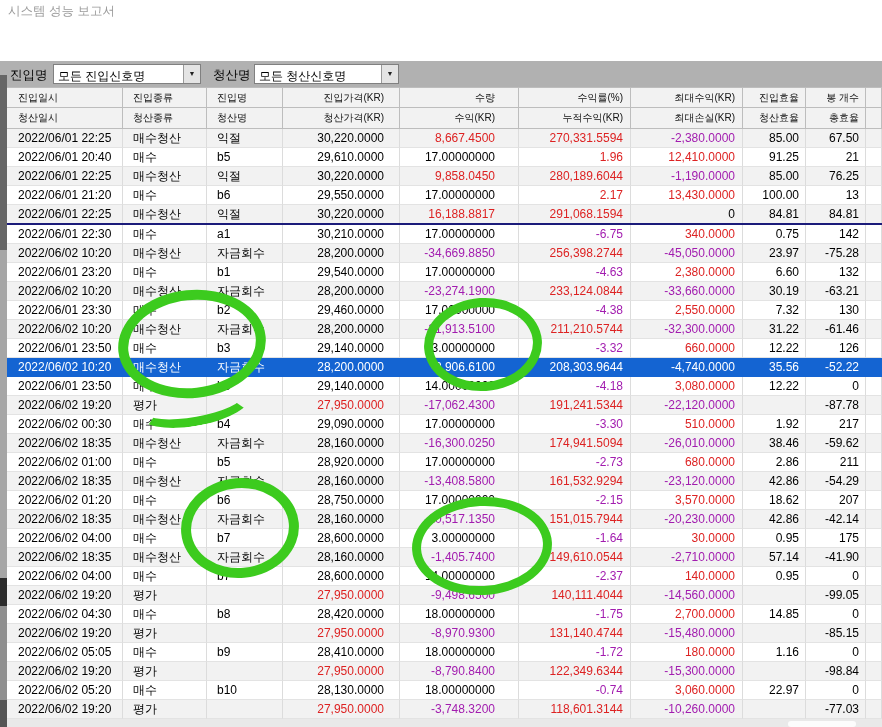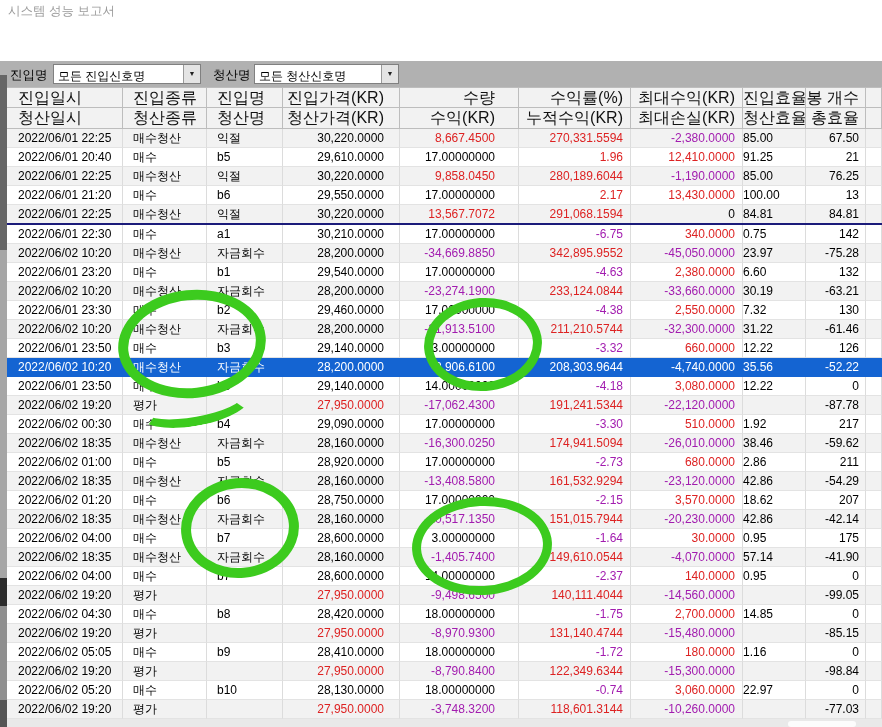--- a/index.html
+++ b/index.html
@@ -15,39 +15,39 @@
 
   .filter-bar { position:absolute; left:0; top:61px; width:882px; height:26px; background:#b1b1b1; }
   .filter-label { position:absolute; top:6px; font-size:12.5px; color:#000; }
   .combo { position:absolute; top:3px; height:20px; background:#fff; border:1px solid #808080; font-size:12px; }
   .combo .combo-text { position:absolute; left:4px; top:3px; color:#000; white-space:nowrap; }
   .combo .combo-btn { position:absolute; right:0; top:0; width:17px; height:18px; background:#e4e4e4; border-left:1px solid #9a9a9a; text-align:center; }
   .combo .combo-btn span { font-size:7px; color:#222; line-height:18px; }
 
   .table { position:absolute; left:7px; top:87px; width:875px; height:640px; background:#fff; }
   .hrow { display:flex; height:21px; }
-  .hcell { height:21px; line-height:20px; text-align:center; font-size:16px; color:#111;
+  .hcell { height:21px; line-height:20px; text-align:center; font-size:10px; color:#111;
            background:#f2f2f2; border-right:1px solid #bdbdbd; border-bottom:1px solid #bdbdbd; overflow:hidden; white-space:nowrap; }
   .hrow1 .hcell { border-top:1px solid #bdbdbd; }
 
   .row { display:flex; height:19px; background:#fff; }
   .row.shade { background:#f2f2f2; }
   .row.divider { border-bottom:2px solid #1b1b7a; height:20px; }
   .row.clipped { height:7px; overflow:hidden; }
   .cell { height:100%; line-height:18px; font-size:12px; color:#000;
           border-right:1px solid #dcdcdc; border-bottom:1px solid #e3e3e3; overflow:hidden; white-space:nowrap; }
   .row.divider .cell { border-bottom:none; }
   .c0{width:116px; text-align:left; padding-left:11px;}
   .c1{width:84px;  text-align:left; padding-left:10px;}
   .c2{width:76px;  text-align:left; padding-left:10px;}
   .c3{width:117px; text-align:right; padding-right:15px;}
   .c4{width:119px; text-align:right; padding-right:23px;}
   .c5{width:112px; text-align:right; padding-right:7px;}
   .c6{width:112px; text-align:right; padding-right:7px;}
-  .c7{width:63px;  padding-right:6px;}
+  .c7{width:63px;  text-align:right; padding-right:6px;}
   .c8{width:60px;  text-align:right; padding-right:6px;}
   .c9{width:16px;}
   .c-r{color:#dd2222;} .c-b{color:#a21caf;} .c-k{color:#000;}
   .row.selected { background:#1464d2; }
   .row.selected .cell { color:#fff !important; border-color:#1464d2; }
 
   .left-strip { position:absolute; left:0; width:7px; }
 
   .bottom-strip { position:absolute; left:7px; top:719px; width:875px; height:8px; background:#e9e9e9; }
   .scroll-thumb { position:absolute; left:781px; top:2px; width:68px; height:6px; background:#fcfcfc; border-radius:3px; }
@@ -155,21 +155,21 @@
           <div class="cell c6 c-r">13,430.0000</div>
           <div class="cell c7 c-k">100.00</div>
           <div class="cell c8 c-k">13</div>
           <div class="cell c9"></div>
         </div>
         <div class="row shade divider">
           <div class="cell c0 c-k">2022/06/01 22:25</div>
           <div class="cell c1 c-k">매수청산</div>
           <div class="cell c2 c-k">익절</div>
           <div class="cell c3 c-k">30,220.0000</div>
-          <div class="cell c4 c-r">13,567.7072</div>
+          <div class="cell c4 c-r">16,188.8817</div>
           <div class="cell c5 c-r">291,068.1594</div>
           <div class="cell c6 c-k">0</div>
           <div class="cell c7 c-k">84.81</div>
           <div class="cell c8 c-k">84.81</div>
           <div class="cell c9"></div>
         </div>
         <div class="row">
           <div class="cell c0 c-k">2022/06/01 22:30</div>
           <div class="cell c1 c-k">매수</div>
           <div class="cell c2 c-k">a1</div>
@@ -180,21 +180,21 @@
           <div class="cell c7 c-k">0.75</div>
           <div class="cell c8 c-k">142</div>
           <div class="cell c9"></div>
         </div>
         <div class="row shade">
           <div class="cell c0 c-k">2022/06/02 10:20</div>
           <div class="cell c1 c-k">매수청산</div>
           <div class="cell c2 c-k">자금회수</div>
           <div class="cell c3 c-k">28,200.0000</div>
           <div class="cell c4 c-b">-34,669.8850</div>
-          <div class="cell c5 c-r">342,895.9552</div>
+          <div class="cell c5 c-r">256,398.2744</div>
           <div class="cell c6 c-b">-45,050.0000</div>
           <div class="cell c7 c-k">23.97</div>
           <div class="cell c8 c-k">-75.28</div>
           <div class="cell c9"></div>
         </div>
         <div class="row">
           <div class="cell c0 c-k">2022/06/01 23:20</div>
           <div class="cell c1 c-k">매수</div>
           <div class="cell c2 c-k">b1</div>
           <div class="cell c3 c-k">29,540.0000</div>
@@ -373,21 +373,21 @@
           <div class="cell c8 c-k">175</div>
           <div class="cell c9"></div>
         </div>
         <div class="row shade">
           <div class="cell c0 c-k">2022/06/02 18:35</div>
           <div class="cell c1 c-k">매수청산</div>
           <div class="cell c2 c-k">자금회수</div>
           <div class="cell c3 c-k">28,160.0000</div>
           <div class="cell c4 c-b">-1,405.7400</div>
           <div class="cell c5 c-r">149,610.0544</div>
-          <div class="cell c6 c-b">-4,070.0000</div>
+          <div class="cell c6 c-b">-2,710.0000</div>
           <div class="cell c7 c-k">57.14</div>
           <div class="cell c8 c-k">-41.90</div>
           <div class="cell c9"></div>
         </div>
         <div class="row">
           <div class="cell c0 c-k">2022/06/02 04:00</div>
           <div class="cell c1 c-k">매수</div>
           <div class="cell c2 c-k">b7</div>
           <div class="cell c3 c-k">28,600.0000</div>
           <div class="cell c4 c-k">14.00000000</div>

